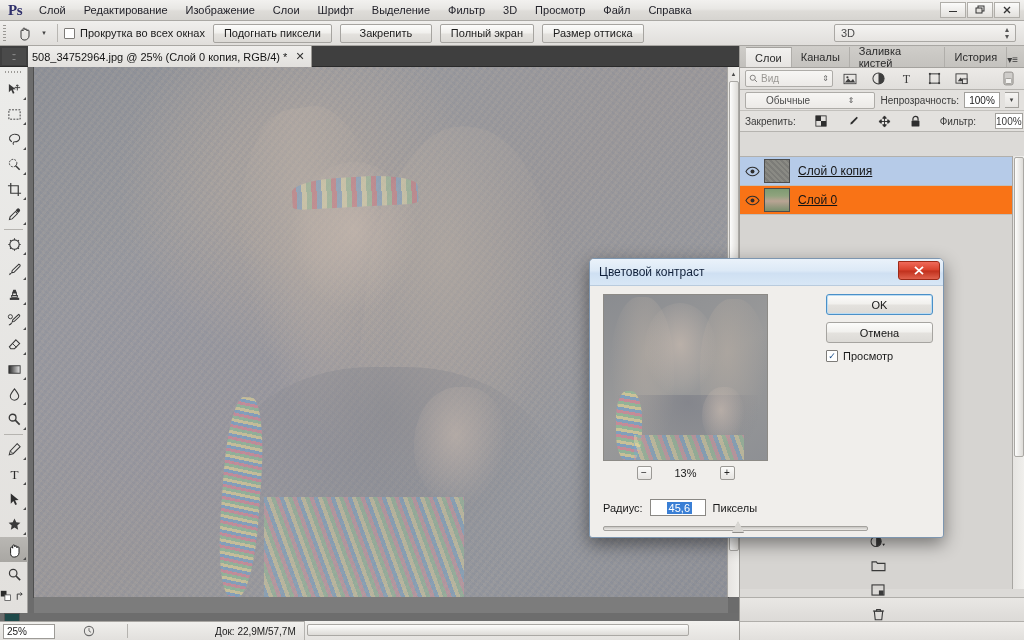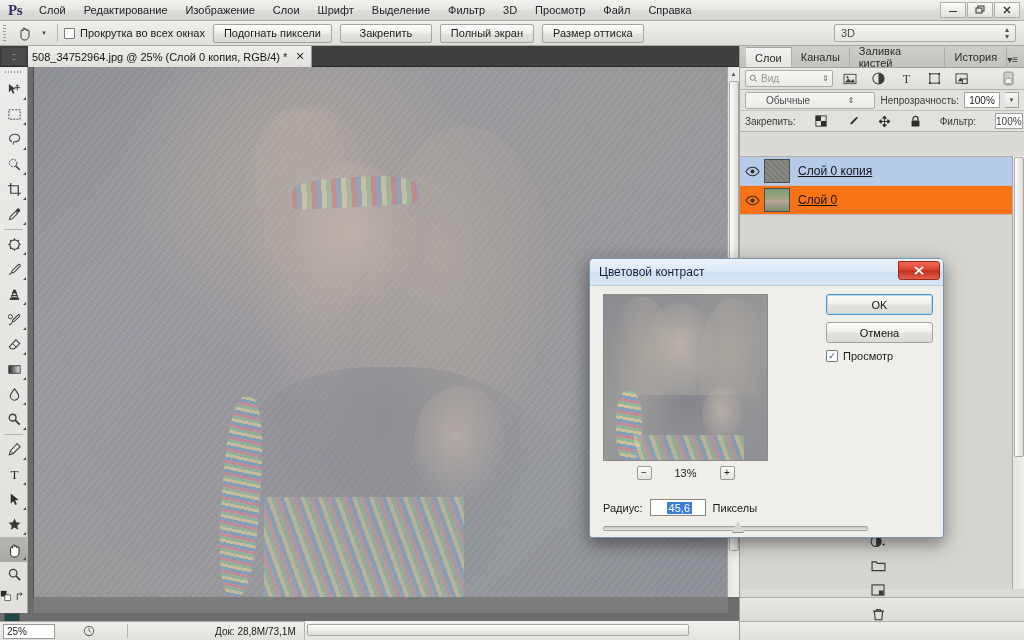--- a/index.html
+++ b/index.html
@@ -748,21 +748,21 @@
 
   <div class="statusbar">
     <div class="zoom-field">25%</div>
     <div class="sb-icon">
       <svg width="12" height="12" viewBox="0 0 14 14">
           <circle cx="7" cy="7" r="5.4" fill="none" stroke="#6b6b6b" stroke-width="1.2"></circle>
           <path d="M7 3.6 V7 L9.4 8.6" stroke="#6b6b6b" stroke-width="1.1" fill="none"></path>
         </svg>
     </div>
     <div class="sb-sep"></div>
-    <div class="sb-doc">Док: 28,8M/73,1M</div>
+    <div class="sb-doc">Док: 22,9M/57,7M</div>
     <div class="sb-arrow">▶</div>
     <div class="sb-hscroll">
       <div class="thumb"></div>
     </div>
   </div>
 
   <div class="rightpanel">
     <div class="panel-tabs">
       <div class="ptab active">Слои</div>
       <div class="ptab">Каналы</div>

